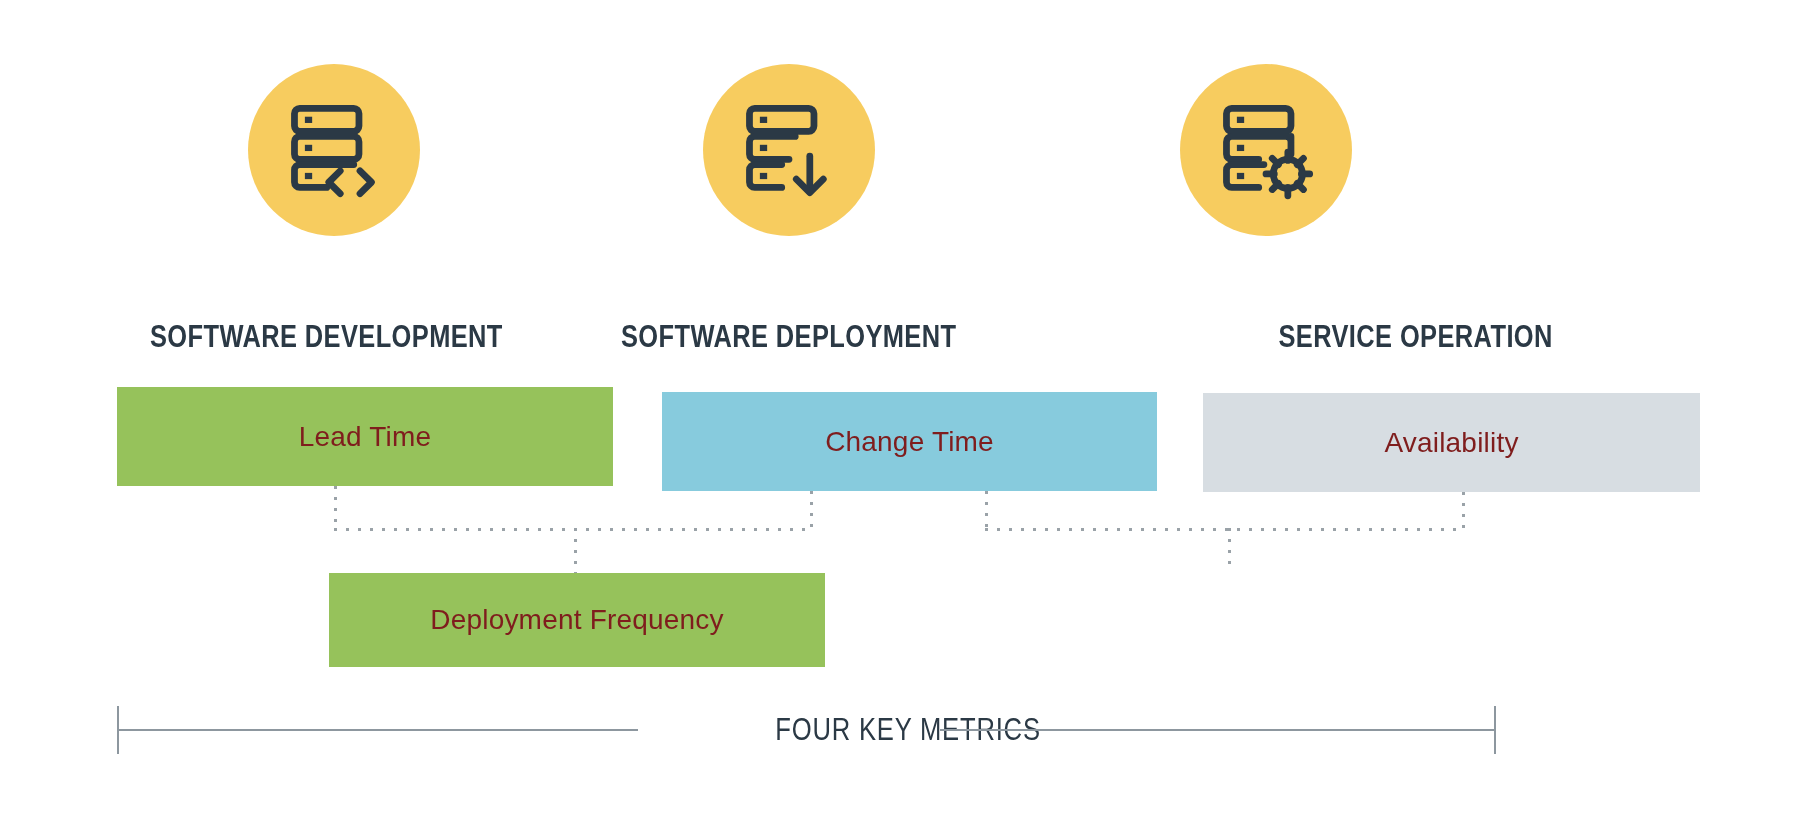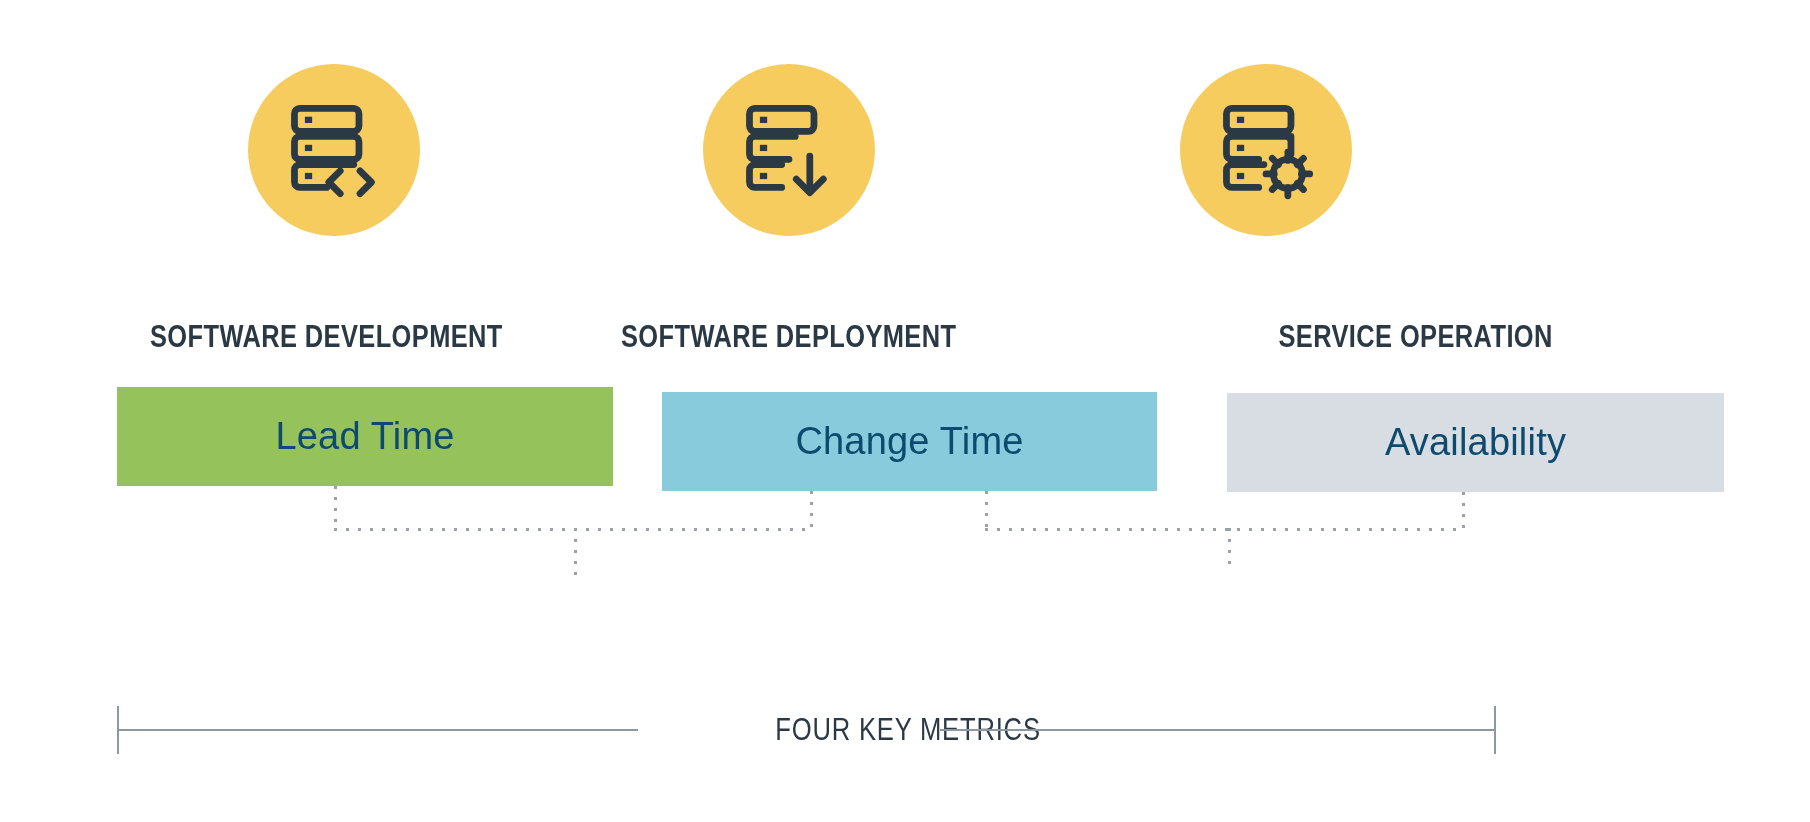--- a/index.html
+++ b/index.html
@@ -32,22 +32,22 @@
     letter-spacing: 0.5px;
     transform: scaleX(0.82);
     white-space: nowrap;
     line-height: 1;
   }
 
   
   .bar {
     position: absolute;
     display: flex; align-items: center; justify-content: center;
-    color: #0c4a6e;
-    font-size: 38px;
+    color: #7f1d1d;
+    font-size: 28px;
     font-weight: 400;
     white-space: nowrap;
     letter-spacing: 0.2px;
   }
   .bar.green { background: #96c25b; }
   .bar.blue  { background: #87cbdd; }
   .bar.grey  { background: #d7dde2; }
 
   
   .dot-v {
@@ -143,37 +143,40 @@
   <div class="section-heading" style="left:114px; top:321px; width:400px;">SOFTWARE DEVELOPMENT</div>
   <div class="section-heading" style="left:585px; top:321px; width:400px;">SOFTWARE DEPLOYMENT</div>
   <div class="section-heading" style="left:1255px; top:321px; width:260px;">SERVICE OPERATION</div>
 
   <div class="bar green" style="left:117px; top:387px; width:496px; height:99px;">
     <span>Lead Time</span>
   </div>
   <div class="bar blue" style="left:662px; top:392px; width:495px; height:99px;">
     <span>Change Time</span>
   </div>
-  <div class="bar grey" style="left:1203px; top:393px; width:497px; height:99px;margin-left:24px;">
+  <div class="bar grey" style="left:1203px; top:393px; width:497px; height:99px;">
     <span>Availability</span>
   </div>
 
   <div class="dot-v" style="left:334px; top:486px; height:45px;"></div>
 
   <div class="dot-h" style="left:334px; top:528px; width:479px;"></div>
 
   <div class="dot-v" style="left:810px; top:491px; height:40px;"></div>
 
   <div class="dot-v" style="left:574px; top:528px; height:47px;"></div>
 
   <div class="dot-v" style="left:985px; top:491px; height:40px;"></div>
   <div class="dot-h" style="left:985px; top:528px; width:480px;"></div>
   <div class="dot-v" style="left:1462px; top:492px; height:39px;"></div>
   <div class="dot-v" style="left:1228px; top:528px; height:44px;"></div>
 
+  <div class="bar green" style="left:329px; top:573px; width:496px; height:94px;">
+    <span>Deployment Frequency</span>
+  </div>
 
   <div class="bracket-cap" style="left:117px; top:706px; height:48px;"></div>
   <div class="bracket-line" style="left:117px; top:729px; width:521px;"></div>
   <div class="bracket-label" style="left:578px; top:713px; width:660px;">FOUR KEY METRICS</div>
   <div class="bracket-line" style="left:940px; top:729px; width:555px;"></div>
   <div class="bracket-cap" style="left:1494px; top:706px; height:48px;"></div>
 
 </div>
 
 </body></html>

